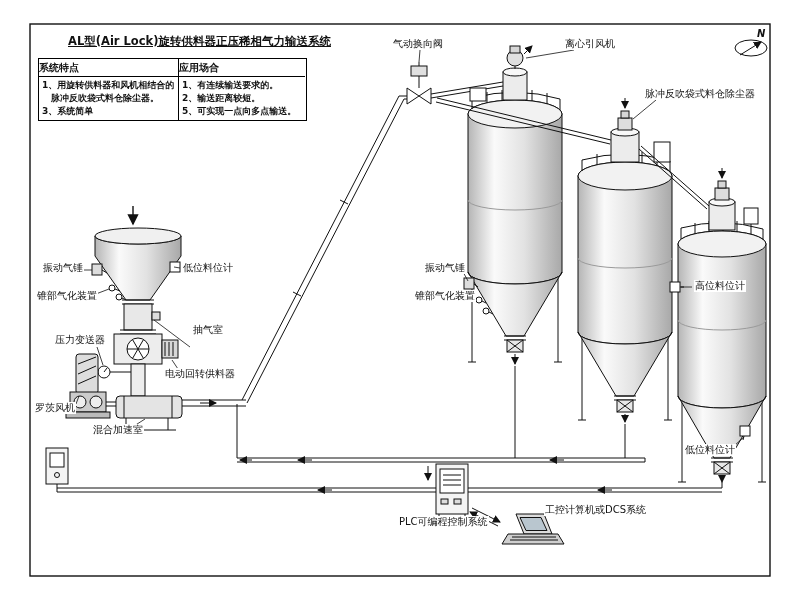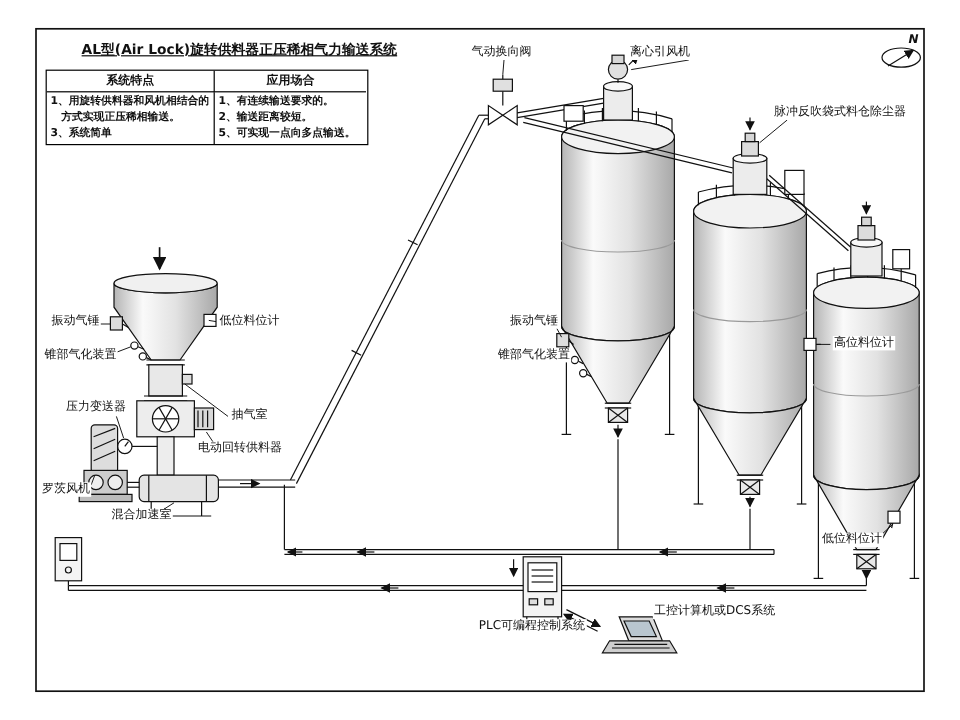--- a/index.html
+++ b/index.html
@@ -11,21 +11,21 @@
          text-decoration:underline;white-space:nowrap;background:#fff}
   .compass-n{position:absolute;left:757px;top:28px;z-index:3;font-size:10px;font-weight:bold;font-style:italic}
   .lbl{position:absolute;z-index:3;font-size:10px;line-height:12px;font-weight:normal;
        background:#fff;padding:0 1px;white-space:nowrap}
   .info-table{position:absolute;left:38px;top:58px;z-index:3;width:269px;border:1.5px solid #000;
               background:#fff;font-weight:bold}
   .tbl-row{display:flex}
   .cell{font-size:9px;line-height:13px;padding:2px 3px;white-space:nowrap}
   .cell.c1{width:140px;border-right:1px solid #000}
   .cell.c2{width:126px}
-  .tbl-head .cell{font-size:10px;line-height:12px;text-align:center;border-bottom:1px solid #000;
+  .tbl-head .cell{font-size:10px;line-height:12px;text-align:left;border-bottom:1px solid #000;
                   padding:3px 0 2px 0}
   .indent{padding-left:9px}
 </style>
 </head>
 <body>
 
 <div class="page">
 
 <svg width="800" height="600" viewBox="0 0 800 600">
   <defs>
@@ -317,42 +317,42 @@
 <div class="compass-n">N</div>
 
 <div class="info-table">
   <div class="tbl-row tbl-head">
     <div class="cell c1">系统特点</div>
     <div class="cell c2">应用场合</div>
   </div>
   <div class="tbl-row">
     <div class="cell c1">
       <div>1、用旋转供料器和风机相结合的</div>
-      <div class="indent">方式实现正压稀相输送。</div>
+      <div class="indent">脉冲反吹袋式料仓除尘器。</div>
       <div>3、系统简单</div>
     </div>
     <div class="cell c2">
       <div>1、有连续输送要求的。</div>
       <div>2、输送距离较短。</div>
       <div>5、可实现一点向多点输送。</div>
     </div>
   </div>
 </div>
 
 <div class="lbl" style="left:392px;top:38px">气动换向阀</div>
-<div class="lbl" style="left:524px;top:38px">离心引风机</div>
+<div class="lbl" style="left:564px;top:38px">离心引风机</div>
 <div class="lbl" style="left:644px;top:88px">脉冲反吹袋式料仓除尘器</div>
 <div class="lbl" style="left:42px;top:262px">振动气锤</div>
 <div class="lbl" style="left:182px;top:262px">低位料位计</div>
 <div class="lbl" style="left:36px;top:290px">锥部气化装置</div>
 <div class="lbl" style="left:424px;top:262px">振动气锤</div>
 <div class="lbl" style="left:414px;top:290px">锥部气化装置</div>
 <div class="lbl" style="left:694px;top:280px">高位料位计</div>
 <div class="lbl" style="left:54px;top:334px">压力变送器</div>
-<div class="lbl" style="left:192px;top:340px">抽气室</div>
+<div class="lbl" style="left:192px;top:324px">抽气室</div>
 <div class="lbl" style="left:164px;top:368px">电动回转供料器</div>
 <div class="lbl" style="left:34px;top:402px">罗茨风机</div>
 <div class="lbl" style="left:92px;top:424px">混合加速室</div>
 <div class="lbl" style="left:684px;top:444px">低位料位计</div>
 <div class="lbl" style="left:398px;top:516px">PLC可编程控制系统</div>
 <div class="lbl" style="left:544px;top:504px">工控计算机或DCS系统</div>
 
 </div>
 
 </body></html>

